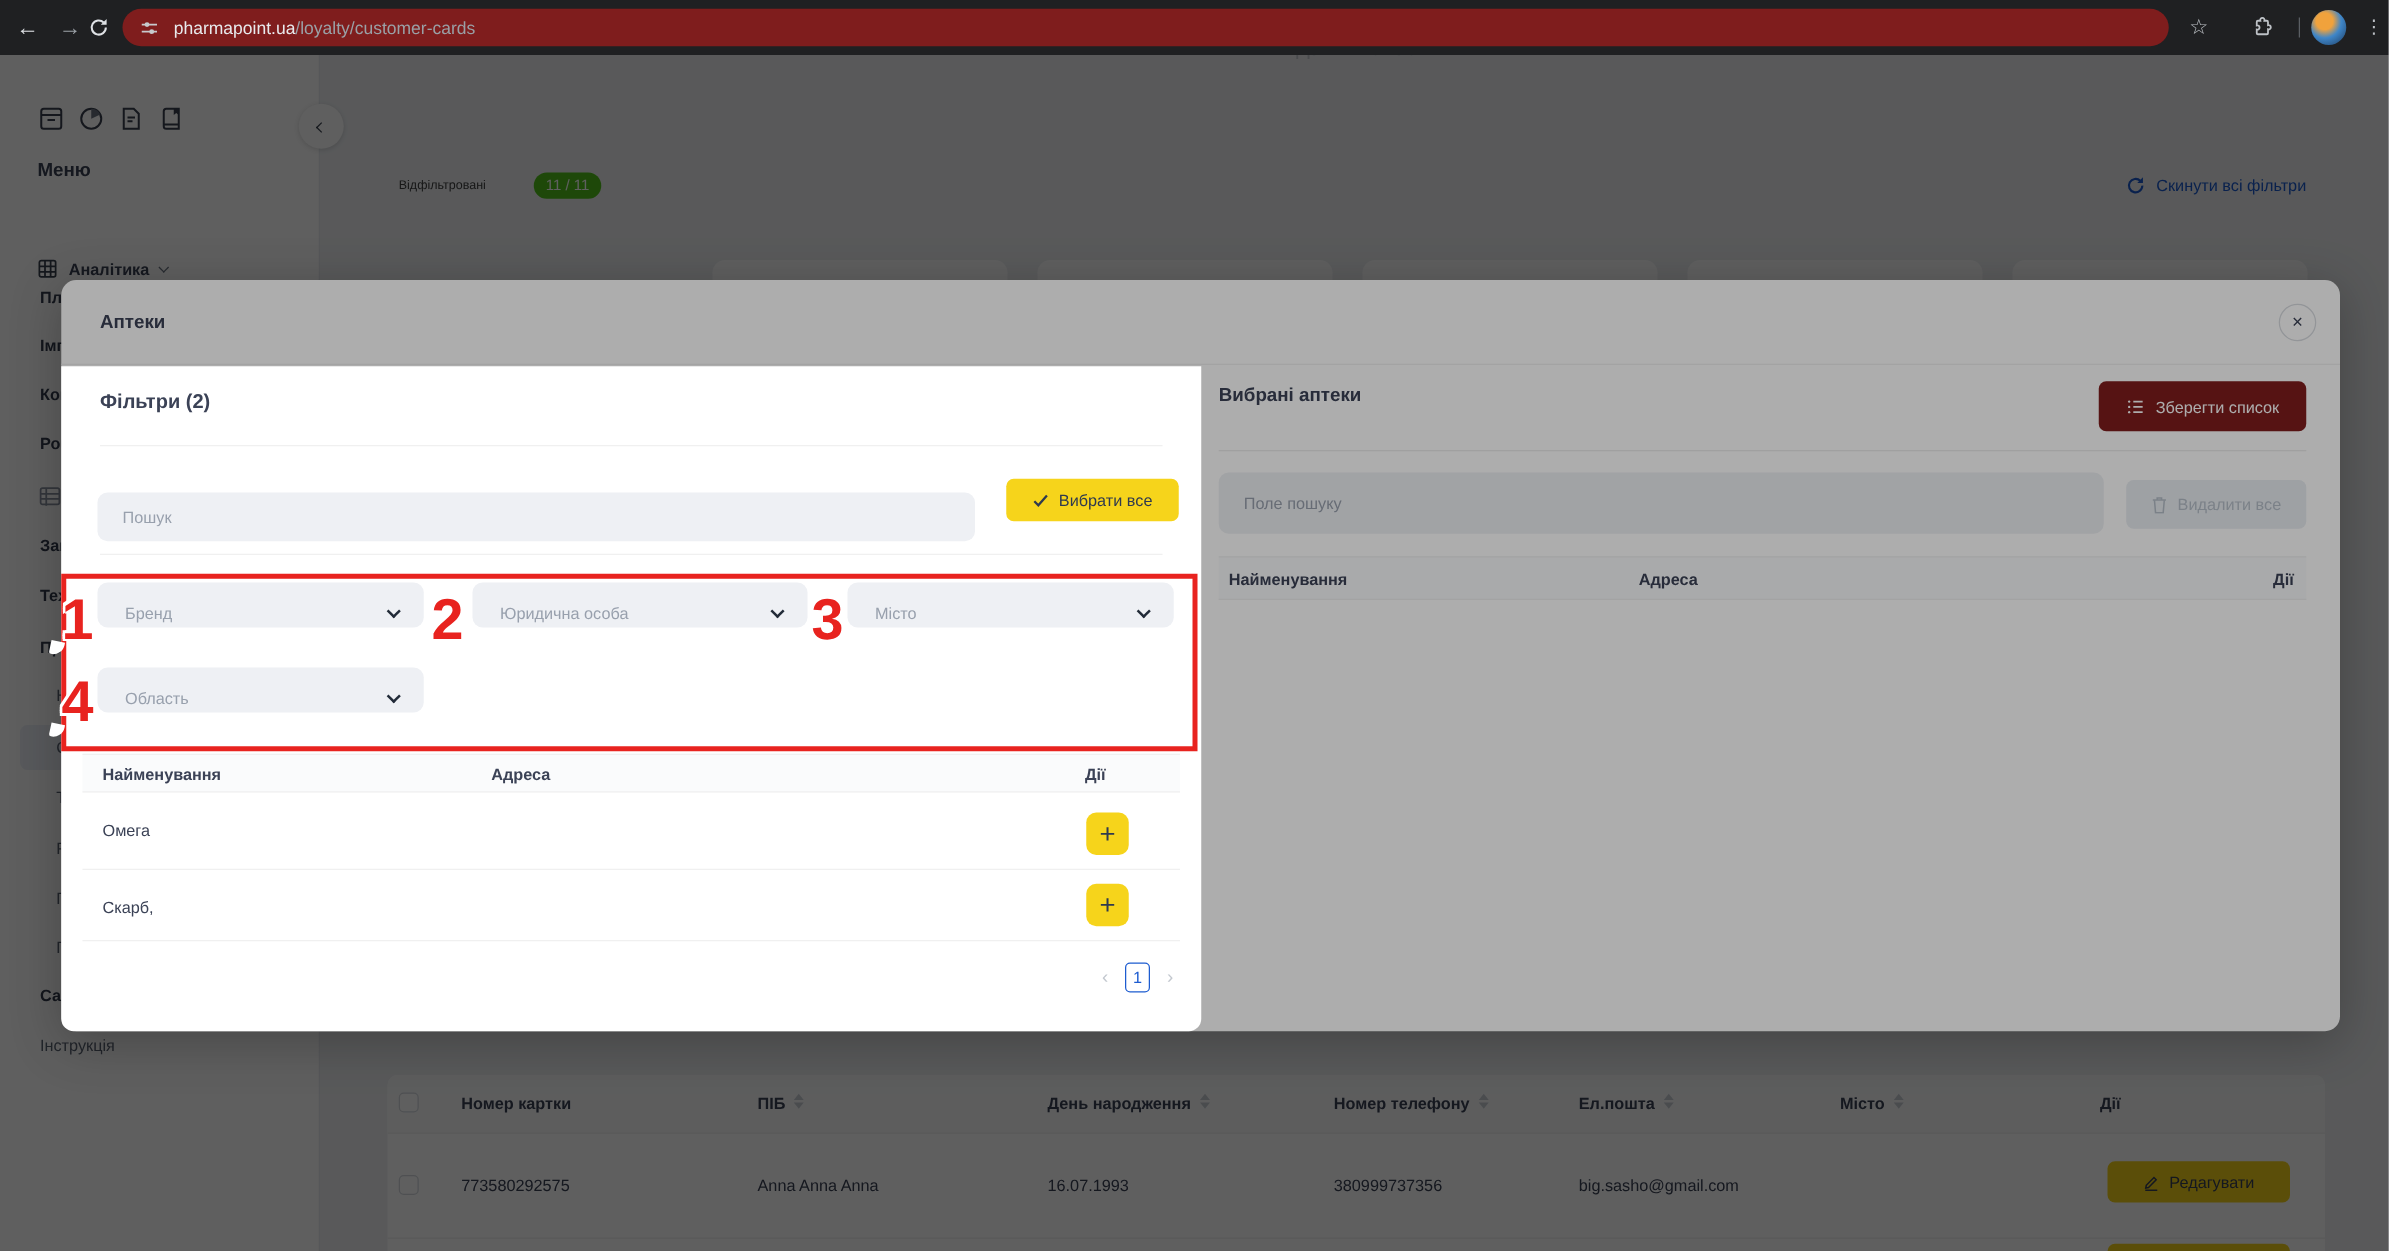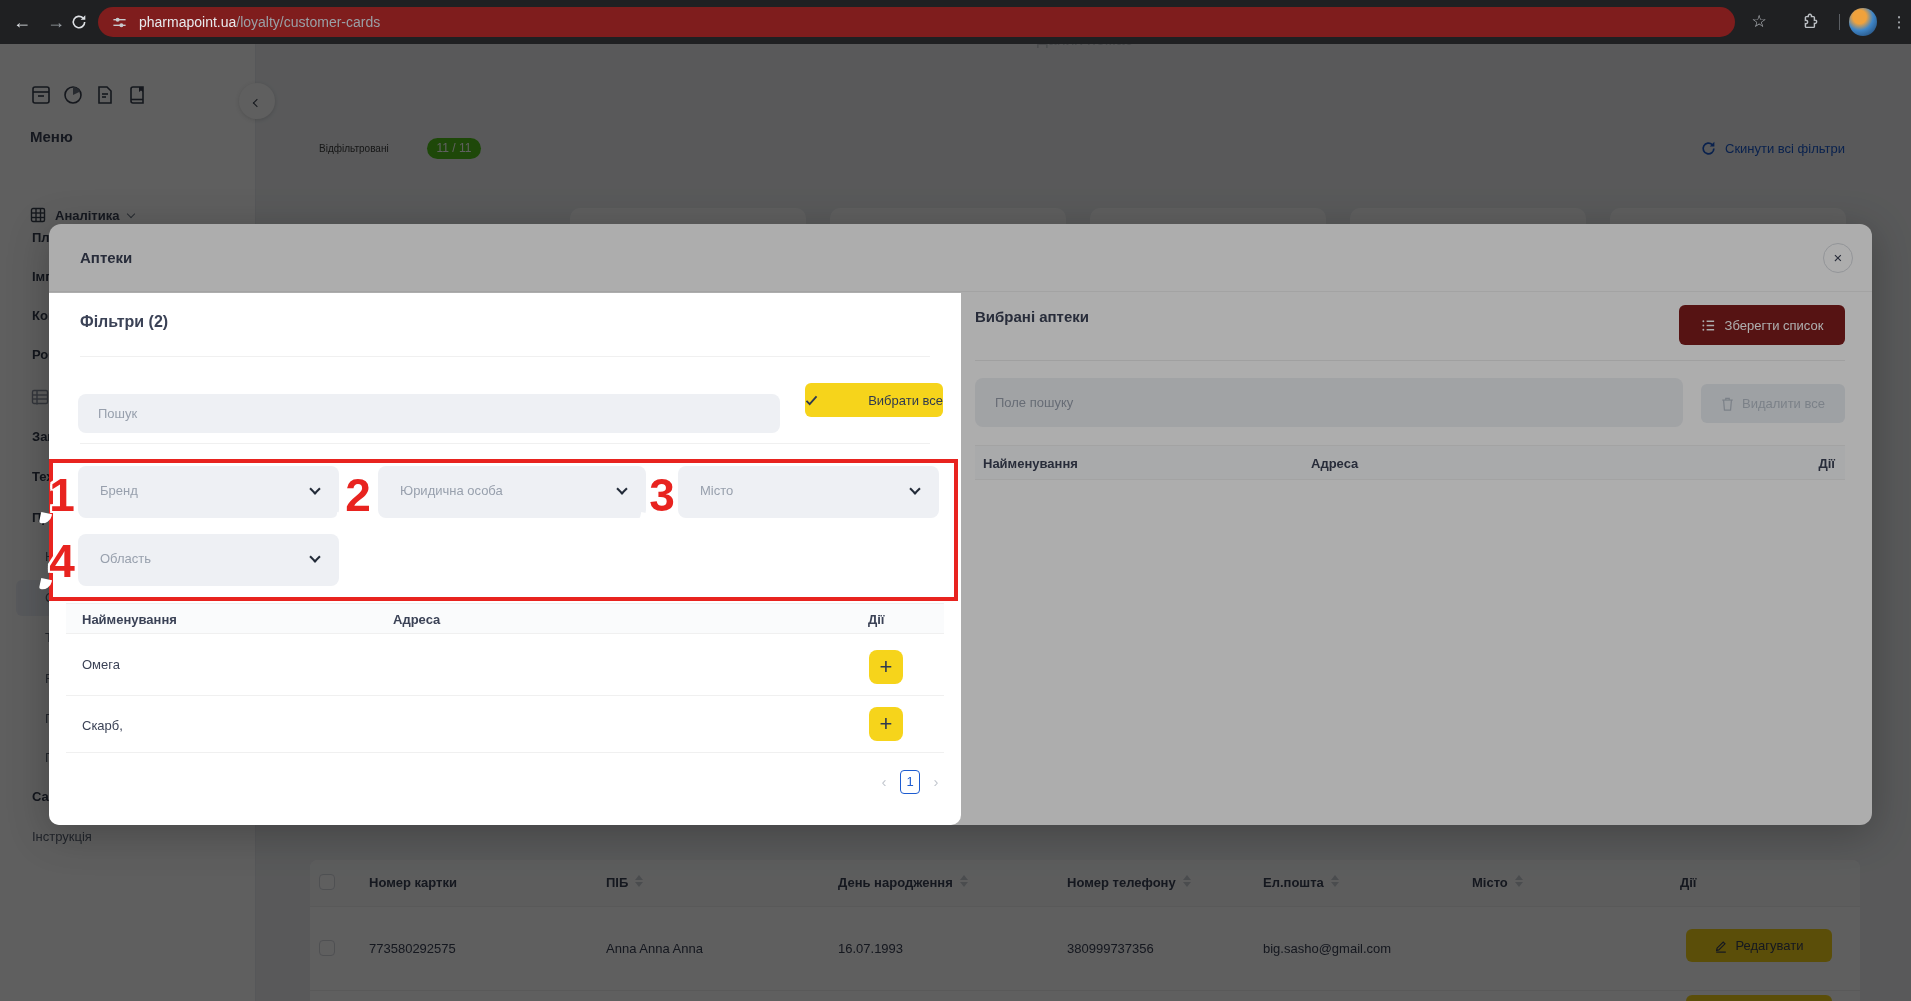--- a/index.html
+++ b/index.html
@@ -80,23 +80,23 @@
   .sel-thead { position:absolute; left:926px; top:221px; width:870px; height:35px; background:#fafbfc; border-top:1px solid #f0f0f0; border-bottom:1px solid #f0f0f0; }
   .sel-thead .c { position:absolute; top:10px; font-size:13px; font-weight:700; color:#3b4256; }
   .sel-empty { position:absolute; left:926px; top:268px; width:870px; text-align:center; font-size:13px; color:#bfbfbf; }
 
   
   .fpanel { position:absolute; left:49px; top:293px; width:912px; height:532px; background:#fff; border-radius:0 0 10px 10px; z-index:40; }
   .fp-title { position:absolute; left:31px; top:20px; font-size:16px; font-weight:700; color:#3b4256; }
   .fp-div1 { position:absolute; left:31px; top:63px; width:850px; height:1px; background:#f0f0f0; }
   .fp-search { position:absolute; left:29px; top:85px; width:702px; height:39px;margin-top:16px; }
   .selall-btn { position:absolute; left:756px; top:90px; width:138px; height:34px; background:#f6d41b; border:none; border-radius:6px;
-      color:#2f3a4f; font-size:13px; display:flex; align-items:center; justify-content:space-between; gap:8px; cursor:pointer; font-family:inherit; }
+      color:#2f3a4f; font-size:13px; display:flex; align-items:center; justify-content:center; gap:8px; cursor:pointer; font-family:inherit; }
   .fp-div2 { position:absolute; left:31px; top:150px; width:850px; height:1px; background:#f0f0f0; }
-  .dd { position:absolute; height:52px; background:#eef0f4; border-radius:8px; cursor:pointer; }
+  .dd { position:absolute; height:36px; background:#eef0f4; border-radius:8px; cursor:pointer; }
   .dd .ph { position:absolute; left:22px; top:17px; font-size:13px; color:#98a0ad; }
   .dd .chev { position:absolute; right:20px; top:19px; width:8px; height:8px; border:solid #222b38; border-width:0 2px 2px 0; transform:rotate(45deg); }
   .dd1 { left:29px;  top:173px; width:261px; }
   .dd2 { left:329px; top:173px; width:268px; }
   .dd3 { left:629px; top:173px; width:261px; }
   .dd4 { left:29px;  top:241px; width:261px; }
   .fp-thead { position:absolute; left:17px; top:310px; width:878px; height:31px; background:#fafbfc; border-top:1px solid #f0f0f0; border-bottom:1px solid #f0f0f0; }
   .fp-thead .c { position:absolute; top:8px; font-size:13px; font-weight:700; color:#3b4256; }
   .fp-row-name { position:absolute; left:33px; font-size:13px; color:#3b4256; }
   .plus-btn { position:absolute; left:820px; width:34px; height:34px; background:#f6d41b; border:none; border-radius:8px;

